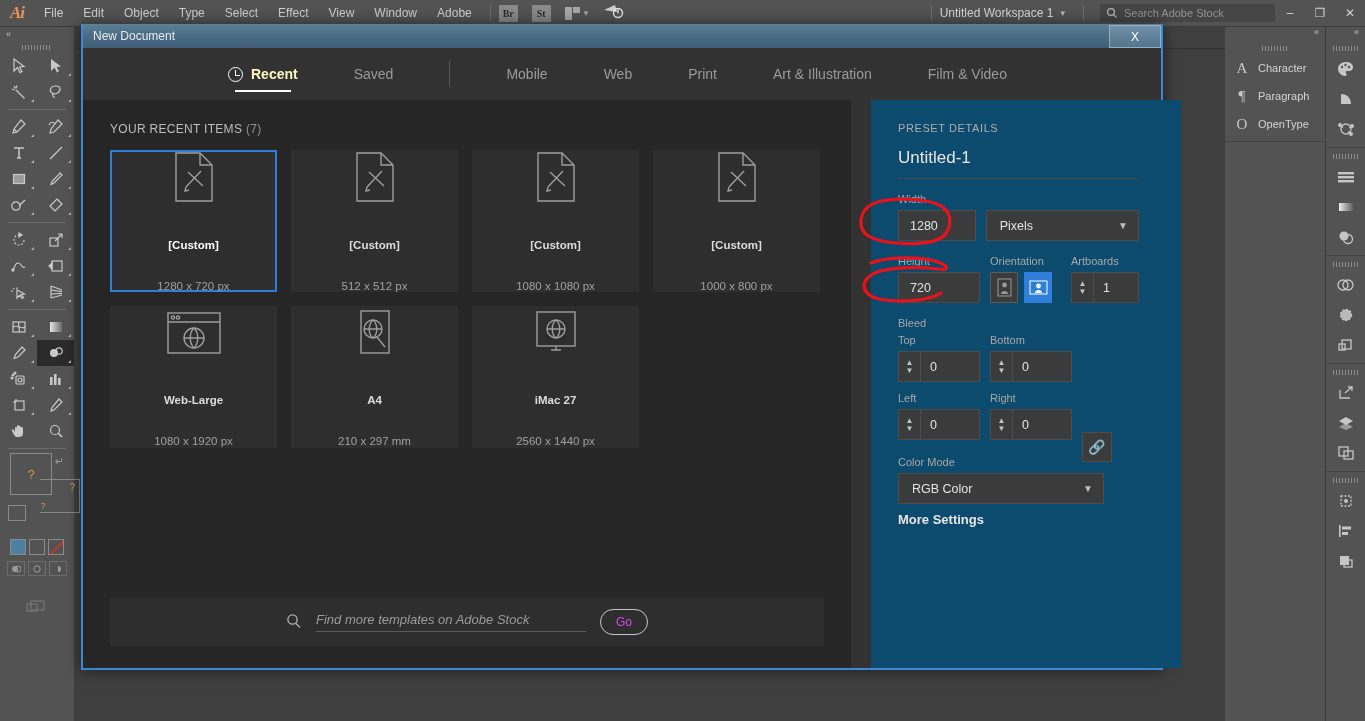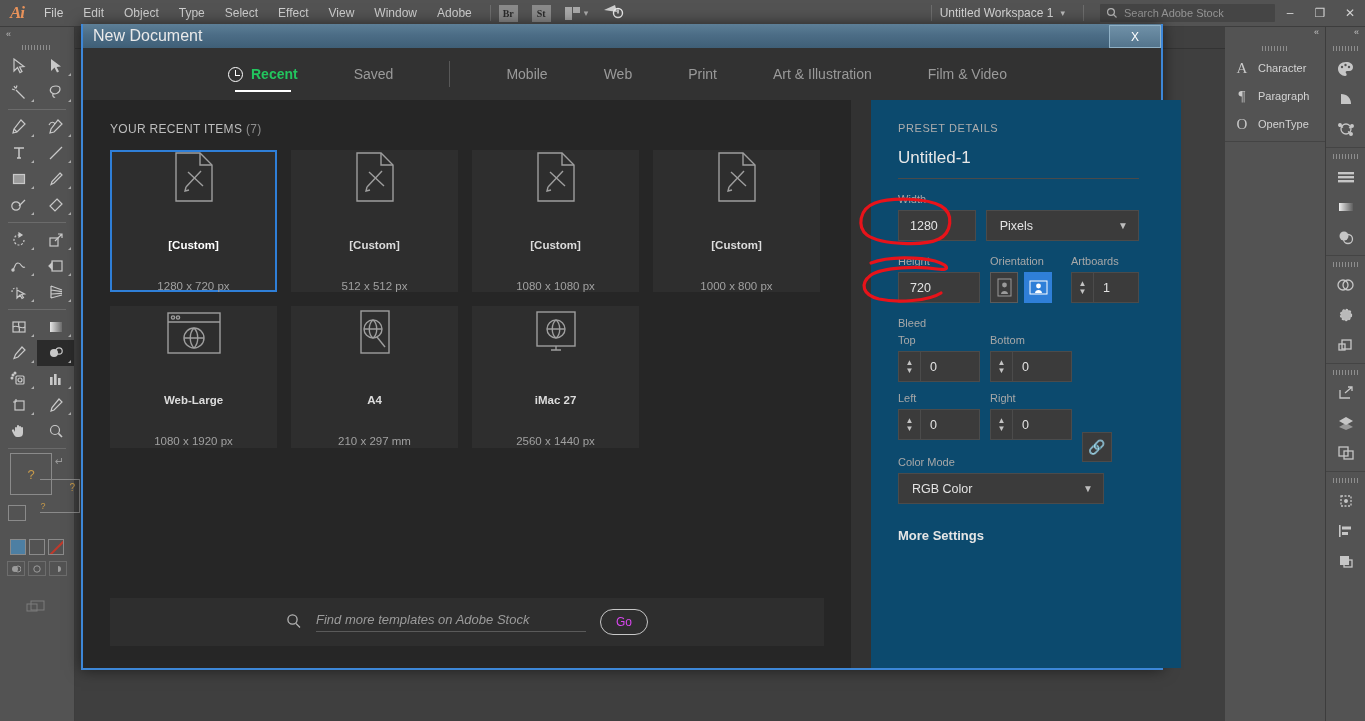--- a/index.html
+++ b/index.html
@@ -133,37 +133,37 @@
 
   
   .dialog {
     position: absolute; left: 81px; top: 24px; width: 1082px; height: 646px;
     background: #323232; border: 2px solid #3d87d8;
     box-shadow: 0 0 14px rgba(0,0,0,.55);
   }
   .dlg-title {
     position:absolute; left:0; top:-2px; width:100%; height:24px;
     background: linear-gradient(180deg,#5d7f97 0%,#4c6d86 45%,#3f5f77 100%);
-    color:#eaeaea; font-size:16px; display:flex; align-items:center; padding-left:10px;
+    color:#eaeaea; font-size:12px; display:flex; align-items:center; padding-left:10px;
   }
   .dlg-close {
     position:absolute; right:0px; top:-1px; width:52px; height:23px;
     background: linear-gradient(180deg,#6f90a7,#54758d);
     border:1px solid #8fb0c5; color:#fff; font-size:12px;
     display:flex; align-items:center; justify-content:center;
   }
   .dlg-body { position:absolute; left:0; top:22px; width:1078px; height:620px; background:#323232; }
 
   
   .tabs { height:52px; display:flex; align-items:center; padding-left:145px; }
   .tab {
     position:relative; color:#9a9a9a; font-size:14px; padding:0 0 0 0;
     margin-right:56px; display:flex; align-items:center; gap:8px; height:52px;
   }
-  .tab.active { color:#22c55e; font-weight:bold; }
+  .tab.active { color:#fef9c3; font-weight:bold; }
   .tab.active:after {
     content:''; position:absolute; left:50%; transform:translateX(-50%);
     bottom:8px; width:56px; height:2px; background:#fff;
   }
   .tab-sep { width:1px; height:26px; background:#585858; margin-right:56px; }
   .clock { width:15px; height:15px; border:1.4px solid #fff; border-radius:50%; position:relative; }
   .clock:before { content:''; position:absolute; left:6px; top:2px; width:1.4px; height:6px; background:#fff; }
   .clock:after  { content:''; position:absolute; left:6px; top:7px; width:5px; height:1.4px; background:#fff; }
 
   
@@ -238,21 +238,21 @@
     width:28px; height:31px; border:1px solid #5b5b5b; background:#3b3b3b;
     display:flex; align-items:center; justify-content:center;
   }
   .ori-btn.on { background:#2f7fd8; border-color:#2f7fd8; }
   .ori-btn svg { fill:#9a9a9a; }
   .ori-btn.on svg { fill:#fff; }
   .linkbtn {
     width:30px; height:30px; background:#3b3b3b; border:1px solid #4b4b4b;
     display:flex; align-items:center; justify-content:center; color:#d8d8d8; font-size:14px;
   }
-  .more { color:#e6e6e6; font-size:13px; font-weight:bold; margin-top:24px; }
+  .more { color:#e6e6e6; font-size:13px; font-weight:bold; margin-top:8px; }
   .dlg-actions { position:absolute; right:27px; bottom:22px; display:flex; gap:16px; }
   .btn-close {
     width:68px; height:31px; border:1px solid #c9c9c9; border-radius:16px;
     color:#ededed; font-size:12.5px; font-weight:bold;
     display:flex; align-items:center; justify-content:center;
   }
   .btn-create {
     width:74px; height:31px; background:#1473e6; border-radius:16px;
     color:#fff; font-size:12.5px; font-weight:bold;
     display:flex; align-items:center; justify-content:center;

